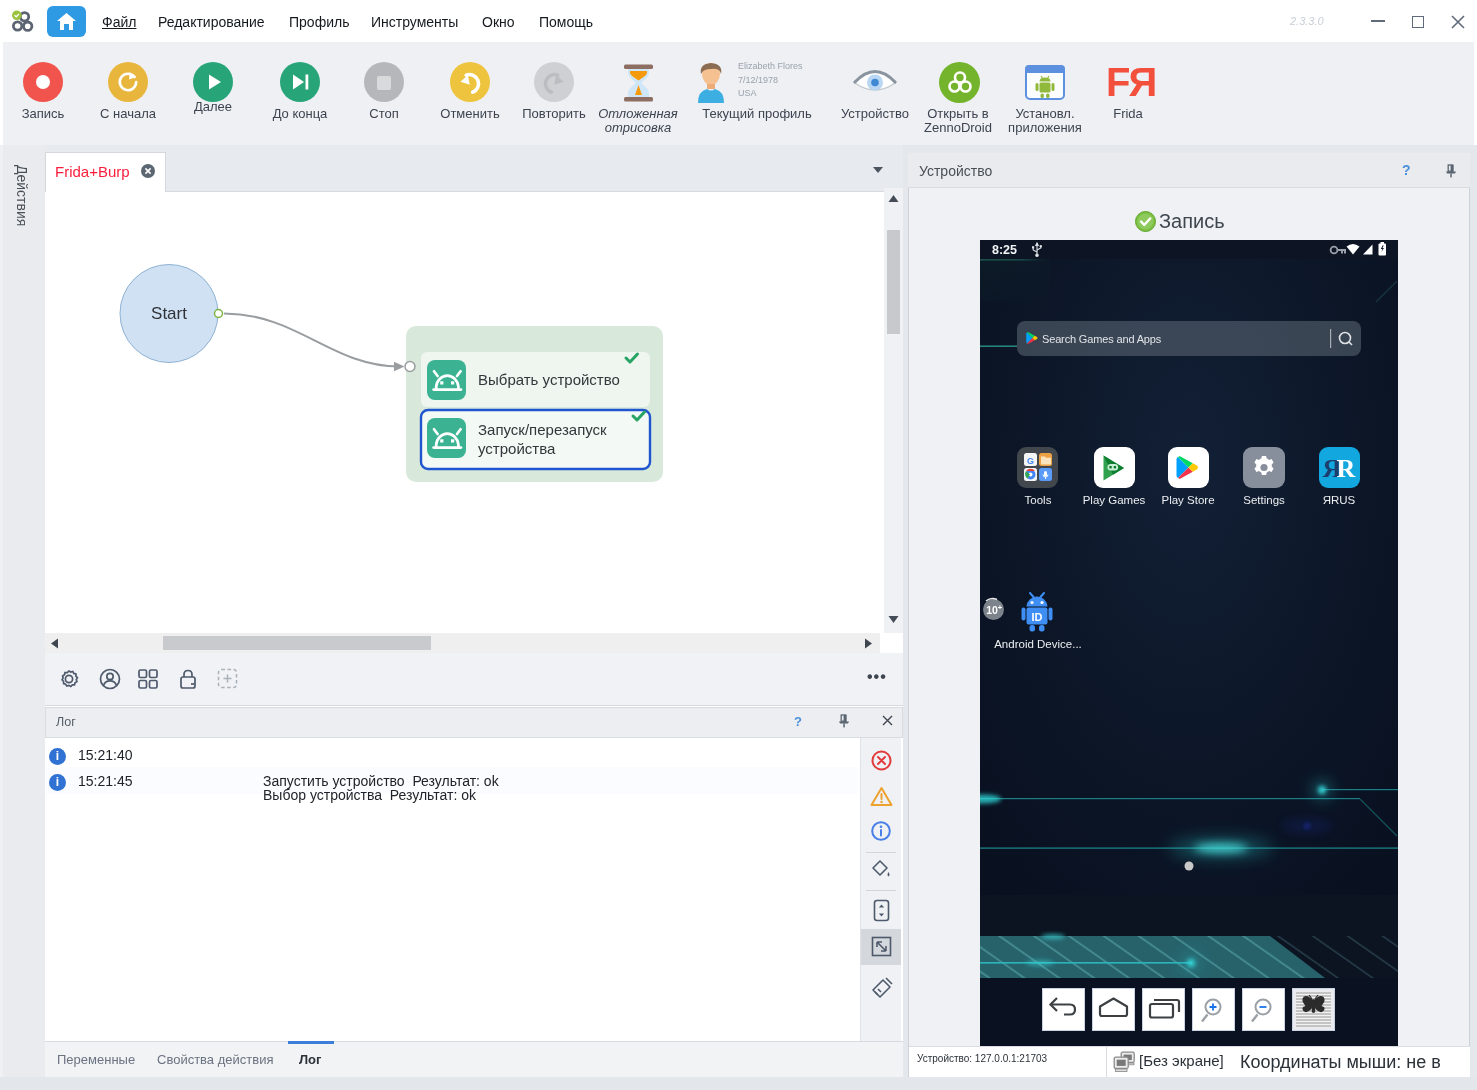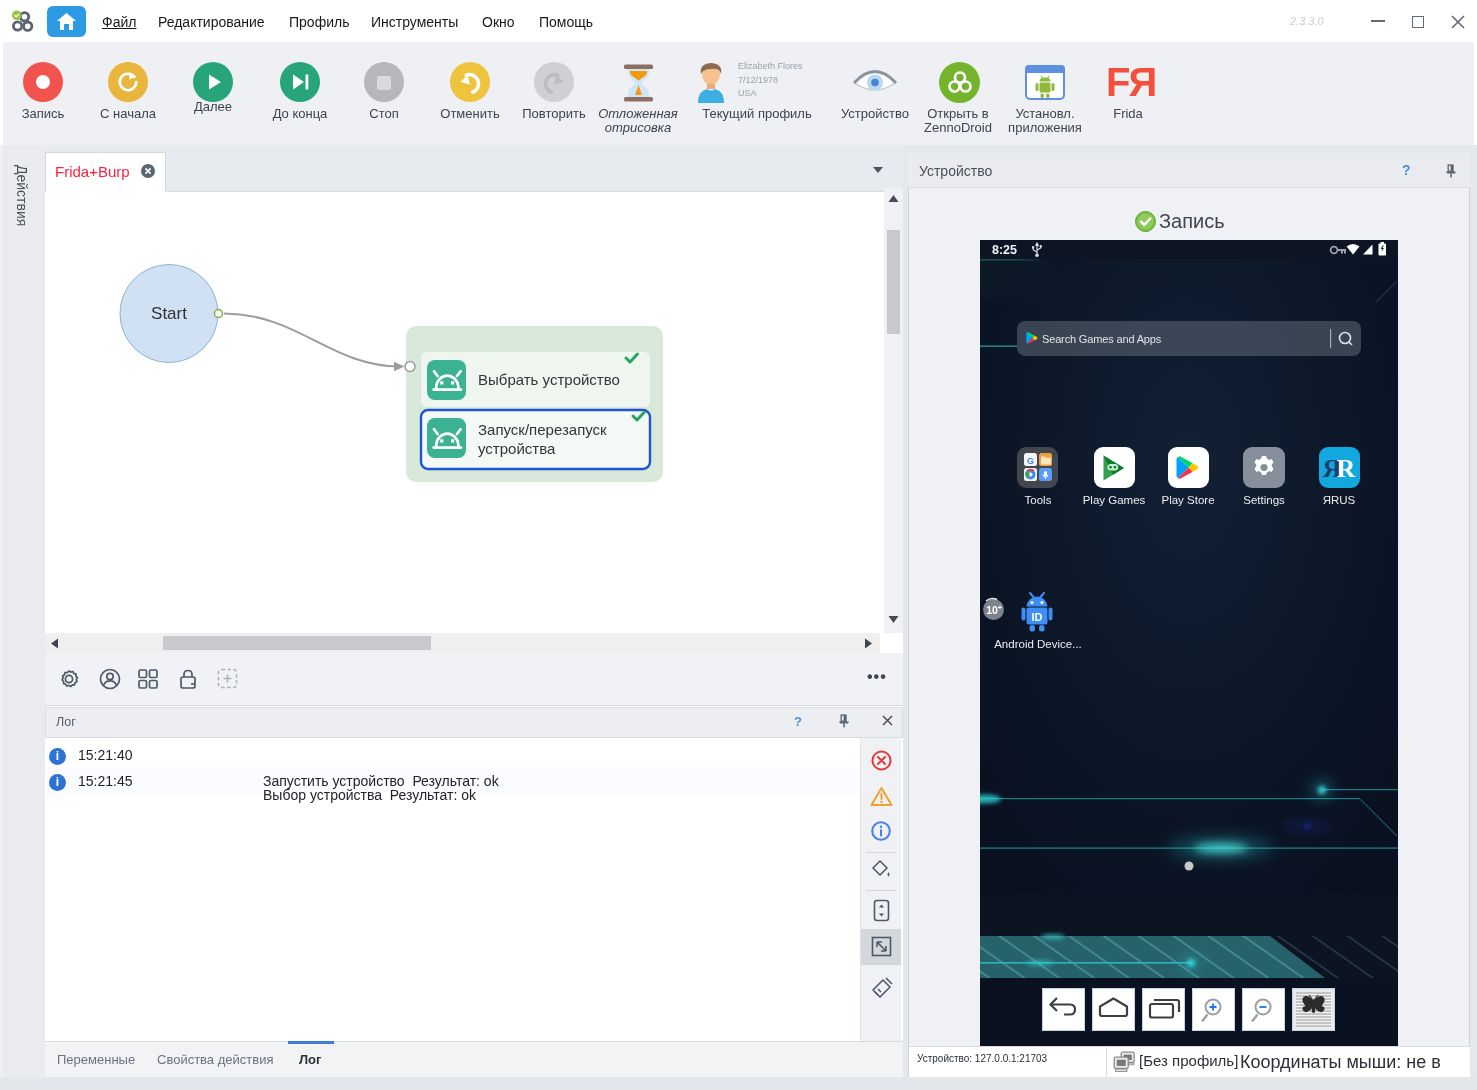--- a/index.html
+++ b/index.html
@@ -547,17 +547,17 @@
 <div class="abs" style="left:917px;top:1053px;font-size:10px;color:#2b3138;">Устройство: 127.0.0.1:21703</div>
 <div class="abs" style="left:1106px;top:1046px;width:1px;height:32px;background:#d9dce0;"></div>
 <svg class="abs" style="left:1113px;top:1051px;" width="23" height="23" viewBox="0 0 23 23">
   <rect x="8.2" y="1.2" width="13" height="10.2" rx="1.5" fill="#ececec" stroke="#8a8a8a" stroke-width="1.3"></rect>
   <rect x="10.6" y="3.6" width="8.2" height="5.4" fill="#787878"></rect>
   <rect x="12" y="12" width="9" height="1.8" fill="#d9d9d9" stroke="#8a8a8a" stroke-width="0.8"></rect>
   <rect x="1.2" y="6.2" width="14" height="11.2" rx="1.5" fill="#ececec" stroke="#8a8a8a" stroke-width="1.3"></rect>
   <rect x="3.7" y="8.7" width="9" height="6.2" fill="#787878"></rect>
   <rect x="2.4" y="18" width="11.6" height="2.4" fill="#e2e2e2" stroke="#8a8a8a" stroke-width="0.9"></rect>
 </svg>
-<div class="abs" style="left:1139px;top:1052px;font-size:15px;color:#2b3138;">[Без профиль]</div>
+<div class="abs" style="left:1139px;top:1052px;font-size:15px;color:#2b3138;">[Без экране]</div>
 <div class="abs" style="left:1240px;top:1052px;font-size:18px;color:#2b3138;">Координаты мыши: не в экране</div>
 
 <div class="abs" style="left:0;top:1077px;width:1477px;height:13px;background:#e3e6ea;"></div>
 <div class="abs" style="left:0;top:145px;width:3px;height:932px;background:#eef0f4;"></div>
 
 </body></html>

